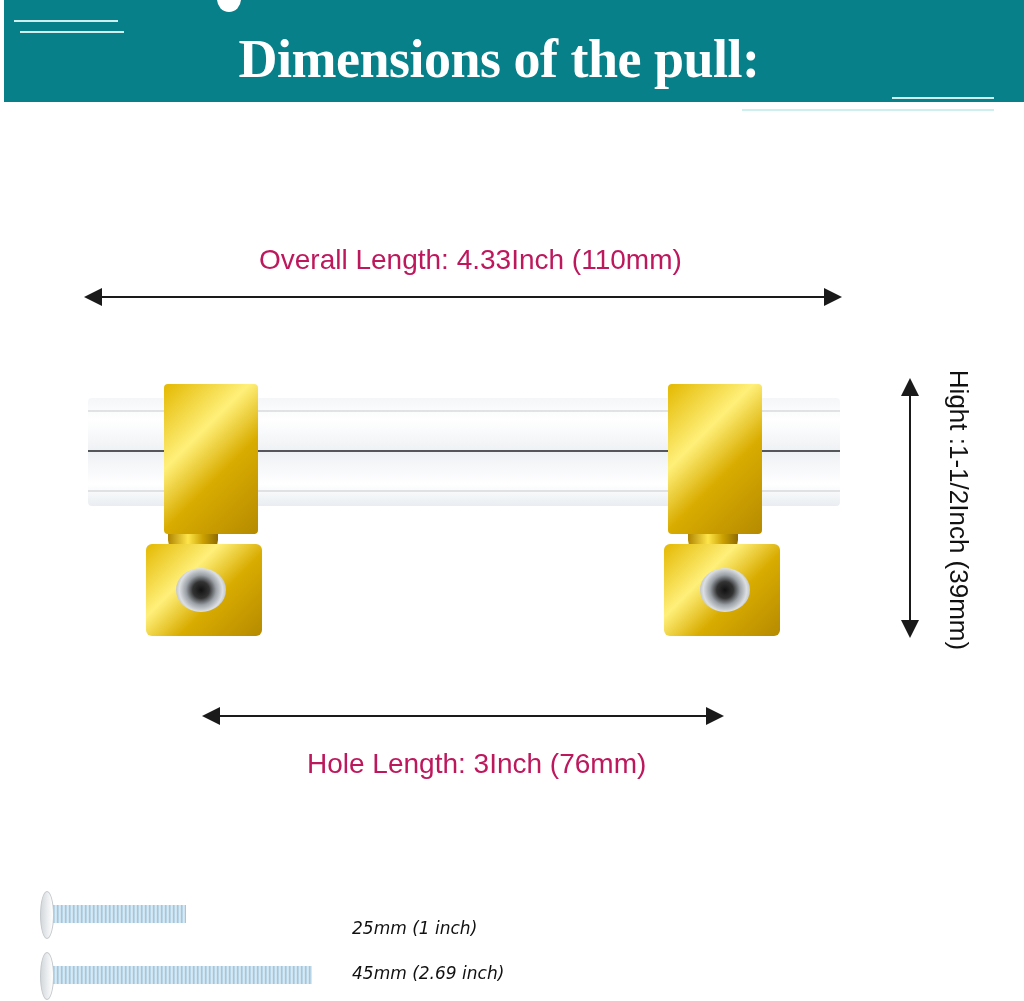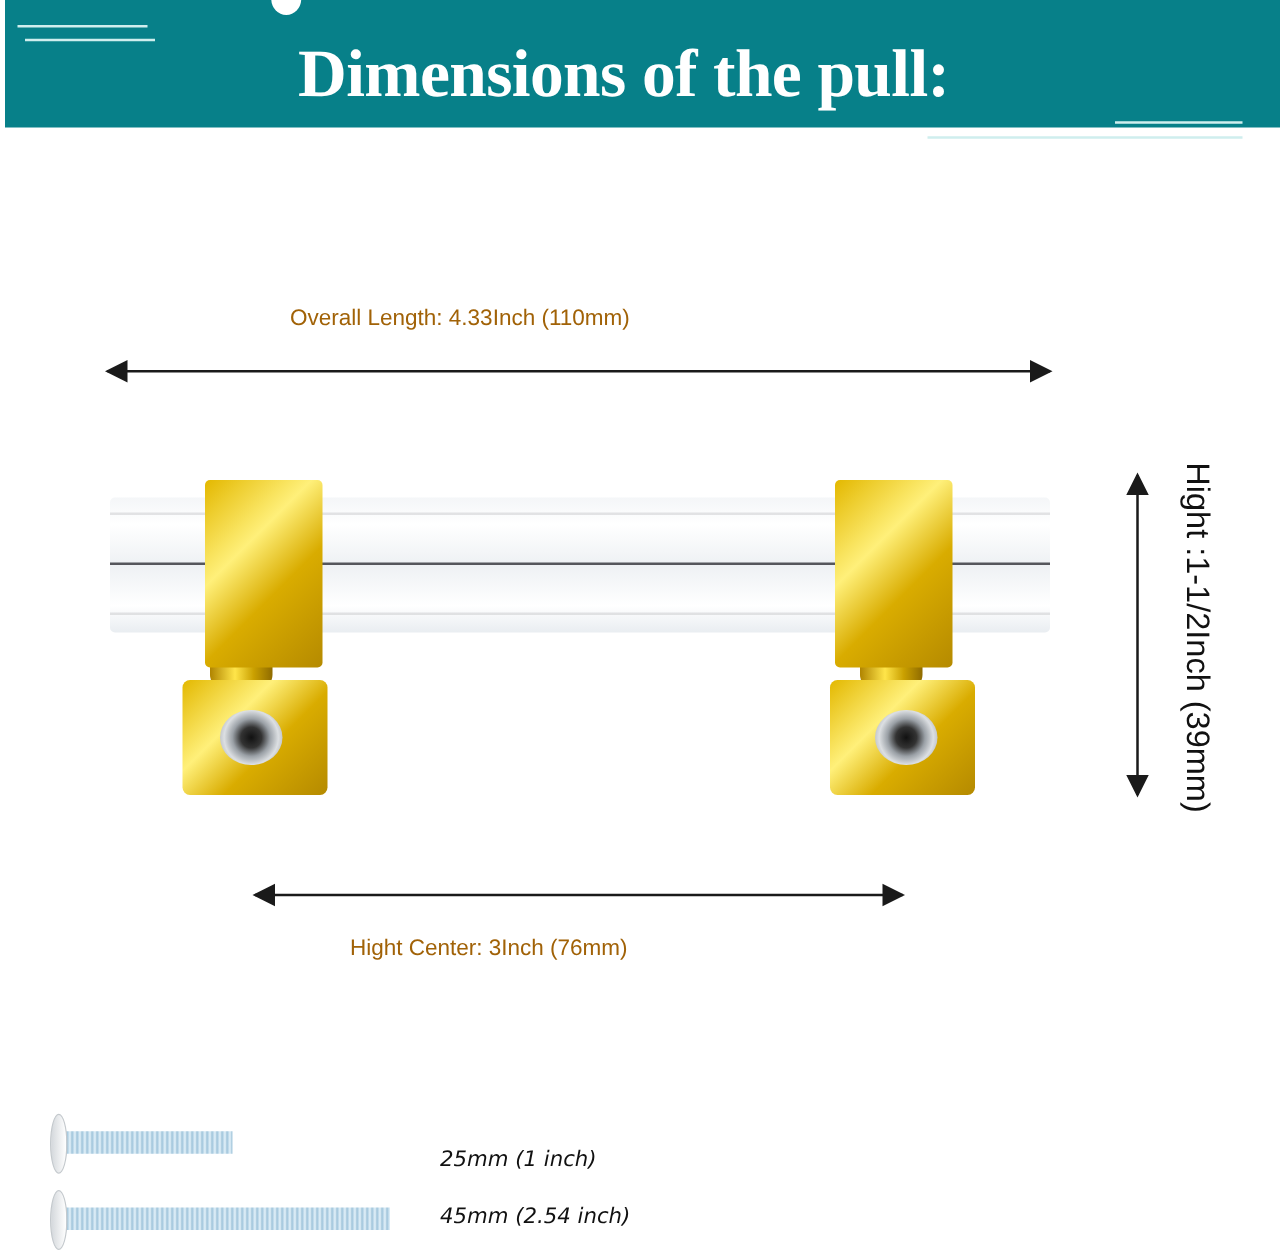--- a/index.html
+++ b/index.html
@@ -1,21 +1,21 @@
 <!DOCTYPE html>
 <html><head>
 <meta charset="utf-8">
 <style>
   html, body { margin: 0; padding: 0; }
   body { width: 1024px; height: 1001px; position: relative; background: #ffffff; overflow: hidden; font-family: "Liberation Sans", sans-serif; }
   .banner { position: absolute; left: 4px; top: 0; width: 1024px; height: 102px; background: #078089; }
   .banner .title { position: absolute; left: 0; width: 990px; top: 28px; text-align: center; color: #ffffff; font-family: "Liberation Serif", serif; font-weight: bold; font-size: 54px; letter-spacing: -0.5px; }
   .banner .line { position: absolute; height: 2px; background: #cfeeee; }
   .banner .dot { position: absolute; left: 213px; top: -14px; width: 24px; height: 26px; border-radius: 50%; background: #ffffff; }
-  .label { position: absolute; color: #a16207; font-size: 18px; white-space: nowrap; }
+  .label { position: absolute; color: #be185d; font-size: 28px; white-space: nowrap; margin-left: 27px; }
   .arrow-h { position: absolute; height: 2px; background: #1a1a1a; }
   .arrow-h::before, .arrow-h::after { content: ""; position: absolute; top: -8px; border-top: 9px solid transparent; border-bottom: 9px solid transparent; }
   .arrow-h::before { left: -2px; border-right: 18px solid #1a1a1a; }
   .arrow-h::after { right: -2px; border-left: 18px solid #1a1a1a; }
   .arrow-v { position: absolute; width: 2px; background: #1a1a1a; }
   .arrow-v::before, .arrow-v::after { content: ""; position: absolute; left: -8px; border-left: 9px solid transparent; border-right: 9px solid transparent; }
   .arrow-v::before { top: -2px; border-bottom: 18px solid #1a1a1a; }
   .arrow-v::after { bottom: -2px; border-top: 18px solid #1a1a1a; }
   .vlabel { position: absolute; left: 958px; top: 510px; transform: translate(-50%, -50%) rotate(90deg); color: #111111; font-size: 26px; white-space: nowrap; }
   .bar { position: absolute; left: 88px; top: 398px; width: 752px; height: 108px; background: linear-gradient(#f4f6f8 0%, #ffffff 20%, #eef1f4 50%, #ffffff 80%, #e9edf1 100%); border-radius: 4px; }
@@ -59,25 +59,25 @@
   <div class="sleeve gold" style="left:668px; top:384px;"></div>
   <div class="foot gold" style="left:146px; top:544px;">
     <div class="hole" style="left:30px; top:24px;"></div>
   </div>
   <div class="foot gold" style="left:664px; top:544px;">
     <div class="hole" style="left:36px; top:24px;"></div>
   </div>
 </div>
 
 <div class="arrow-h" style="left:204px; top:715px; width:518px;"></div>
-<div class="label" style="left:280px; top:748px;">Hight Center: 3Inch (76mm)</div>
+<div class="label" style="left:280px; top:748px;">Hole Length: 3Inch (76mm)</div>
 
 <div>
   <div class="screw" style="left:50px; top:905px; width:136px;"></div>
   <div class="screw-head" style="left:40px; top:891px;"></div>
 </div>
 <div class="spec" style="top:902px;margin-top:16px;">25mm (1 inch)</div>
 
 <div>
   <div class="screw" style="left:50px; top:966px; width:262px;"></div>
   <div class="screw-head" style="left:40px; top:952px;"></div>
 </div>
-<div class="spec" style="top:963px;">45mm (2.54 inch)</div>
+<div class="spec" style="top:963px;">45mm (2.69 inch)</div>
 
 </body></html>

